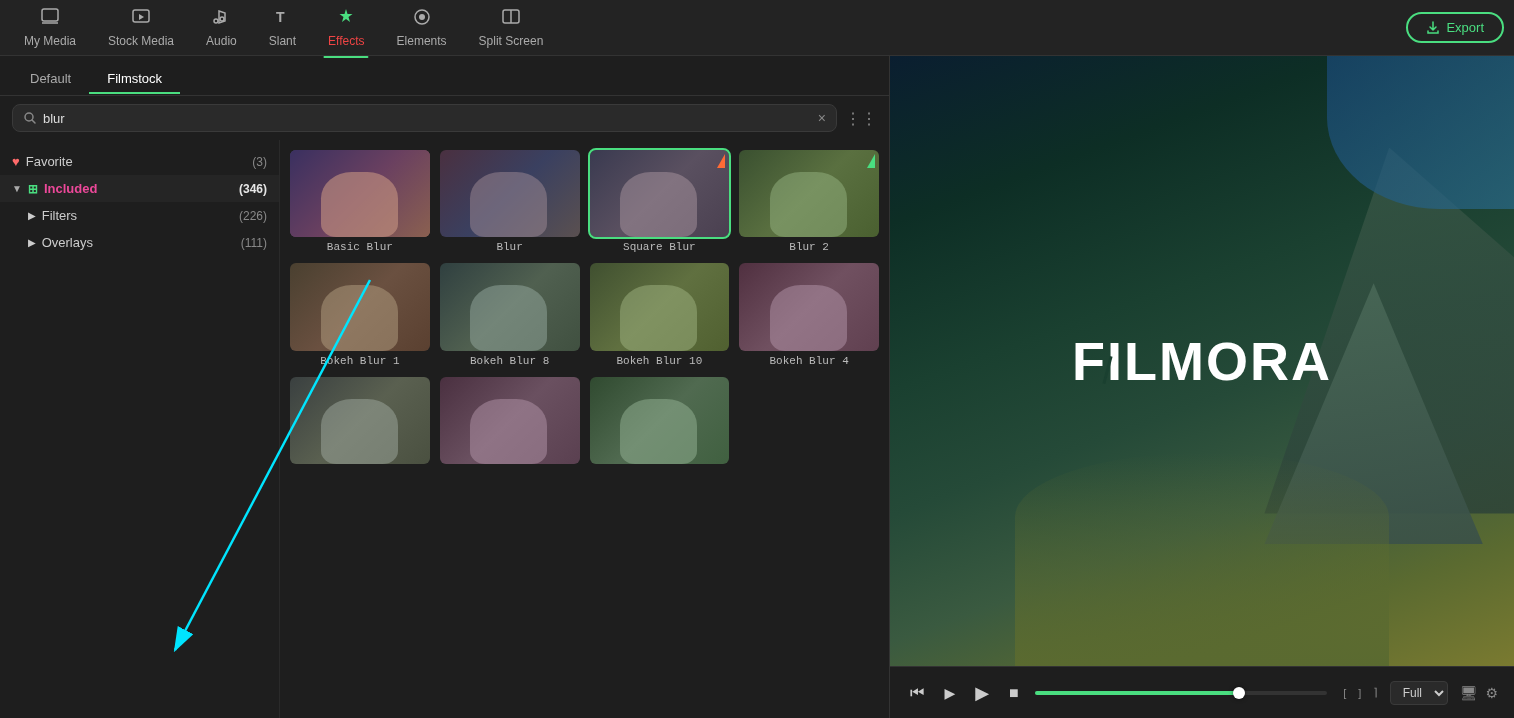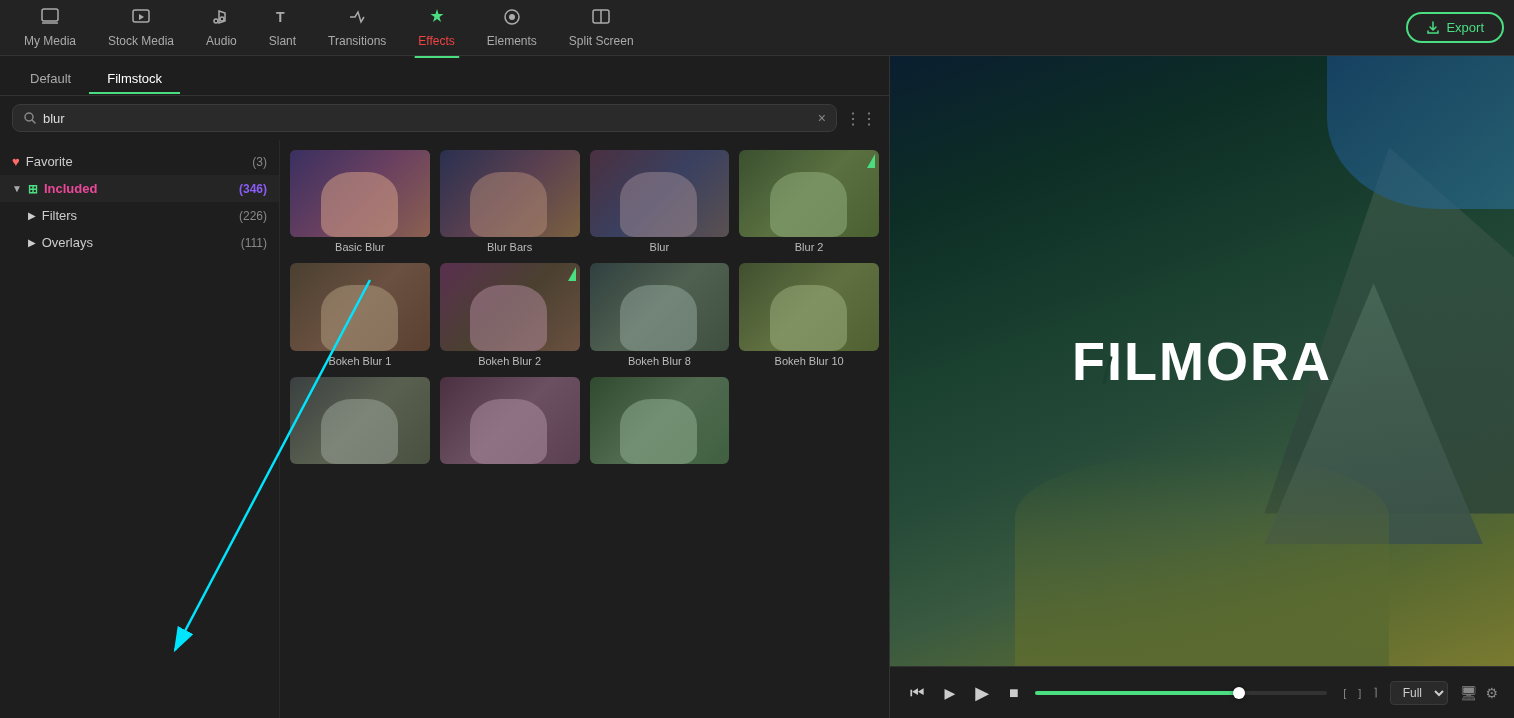--- a/index.html
+++ b/index.html
@@ -185,20 +185,21 @@
 
     
     .effects-grid {
       flex: 1;
       padding: 10px;
       overflow-y: auto;
       display: grid;
       grid-template-columns: repeat(4, 1fr);
       gap: 10px;
       align-content: start;
+      font-family: Liberation Mono, monospace;
     }
     .effect-item {
       display: flex;
       flex-direction: column;
       gap: 4px;
       cursor: pointer;
     }
     .effect-thumb {
       width: 100%;
       aspect-ratio: 16/10;
@@ -360,28 +361,20 @@
       <span>Audio</span>
     </div>
     <div class="nav-item">
       <span>
         <svg width="20" height="20" viewBox="0 0 20 20" fill="none">
           <text x="4" y="15" font-size="14" fill="#aaa" font-weight="bold">T</text>
         </svg>
       </span>
       <span>Slant</span>
     </div>
-    <div class="nav-item">
-      <span>
-        <svg width="20" height="20" viewBox="0 0 20 20" fill="none">
-          <path d="M3 10h5l3-5 3 10 3-5" stroke="#aaa" stroke-width="1.5" fill="none"></path>
-        </svg>
-      </span>
-      <span>Transitions</span>
-    </div>
     <div class="nav-item active">
       <span>
         <svg width="20" height="20" viewBox="0 0 20 20" fill="none">
           <path d="M10 2l1.5 5h5l-4 3 1.5 5L10 12l-4 3 1.5-5-4-3h5L10 2z" fill="#4ade80"></path>
         </svg>
       </span>
       <span style="color:#ef4444">Effects</span>
     </div>
     <div class="nav-item">
       <span>
@@ -438,21 +431,21 @@
         <div class="sidebar-item">
           <span class="heart">♥</span>
           <span>Favorite</span>
           <span class="count">(3)</span>
         </div>
 
         <div class="sidebar-item section sidebar-selected">
           <span style="font-size:10px;">▼</span>
           <span style="font-size:12px; color:#4ade80;">⊞</span>
           <span style="color:#ec4899">Included</span>
-          <span class="count" style="color:#8b5cf6">(346)</span>
+          <span class="count" style="color:#e5e5e5">(346)</span>
         </div>
 
         <div class="sidebar-item" style="padding-left:28px;">
           <span style="font-size:10px;">▶</span>
           <span>Filters</span>
           <span class="count">(226)</span>
         </div>
 
         <div class="sidebar-item" style="padding-left:28px;">
           <span style="font-size:10px;">▶</span>
@@ -466,78 +459,79 @@
 
         <div class="effect-item">
           <div class="effect-thumb thumb-basic-blur">
             <div class="fake-video" style="background:linear-gradient(135deg,#3a3060 0%,#6a4060 50%,#8a6050 100%);">
               <div style="width:55%;height:75%;background:rgba(200,150,130,0.6);border-radius:40% 40% 20% 20%;position:absolute;bottom:0;left:22%;"></div>
             </div>
           </div>
           <span class="effect-label">Basic Blur</span>
         </div>
         <div class="effect-item">
-          <div class="effect-thumb" style="background:linear-gradient(135deg,#2a3050 0%,#5a4050 50%,#7a6040 100%);">
-            <div class="fake-video">
-              <div style="width:55%;height:75%;background:rgba(180,140,120,0.5);border-radius:40% 40% 20% 20%;position:absolute;bottom:0;left:22%;"></div>
-            </div>
-          </div>
-          <span class="effect-label">Blur Bars</span>
-        </div>
-        <div class="effect-item">
           <div class="effect-thumb" style="background:linear-gradient(135deg,#4a3040 0%,#3a4060 50%,#5a5050 100%);">
             <div class="fake-video">
               <div style="width:55%;height:75%;background:rgba(160,140,150,0.5);border-radius:40% 40% 20% 20%;position:absolute;bottom:0;left:22%;"></div>
             </div>
           </div>
           <span class="effect-label">Blur</span>
         </div>
 
+        <div class="effect-item">
+          <div class="effect-thumb selected" style="background:linear-gradient(135deg,#3a3a50 0%,#5a5060 50%,#4a4050 100%); position:relative;">
+            <div class="fake-video">
+              <div style="width:55%;height:75%;background:rgba(170,150,160,0.5);border-radius:40% 40% 20% 20%;position:absolute;bottom:0;left:22%;"></div>
+
+              <div style="position:absolute;top:4px;right:4px;width:0;height:0;border-left:8px solid transparent;border-bottom:14px solid #ff6b35;"></div>
+            </div>
+          </div>
+          <span class="effect-label">Square Blur</span>
+        </div>
         <div class="effect-item">
           <div class="effect-thumb" style="background:linear-gradient(135deg,#3a5030 0%,#5a7040 50%,#4a6030 100%);">
             <div class="fake-video">
               <div style="width:55%;height:75%;background:rgba(150,180,130,0.5);border-radius:40% 40% 20% 20%;position:absolute;bottom:0;left:22%;"></div>
               <div style="position:absolute;top:4px;right:4px;width:0;height:0;border-left:8px solid transparent;border-bottom:14px solid #4ade80;"></div>
             </div>
           </div>
           <span class="effect-label">Blur 2</span>
         </div>
         <div class="effect-item">
           <div class="effect-thumb" style="background:linear-gradient(135deg,#4a4030 0%,#6a5040 50%,#5a4030 100%);">
             <div class="fake-video">
               <div style="width:55%;height:75%;background:rgba(180,160,130,0.5);border-radius:40% 40% 20% 20%;position:absolute;bottom:0;left:22%;"></div>
             </div>
           </div>
           <span class="effect-label">Bokeh Blur 1</span>
         </div>
-        <div class="effect-item">
-          <div class="effect-thumb" style="background:linear-gradient(135deg,#5a3050 0%,#4a4030 50%,#6a5040 100%);">
-            <div class="fake-video">
-              <div style="width:55%;height:75%;background:rgba(180,140,160,0.5);border-radius:40% 40% 20% 20%;position:absolute;bottom:0;left:22%;"></div>
-              <div style="position:absolute;top:4px;right:4px;width:0;height:0;border-left:8px solid transparent;border-bottom:14px solid #4ade80;"></div>
-            </div>
-          </div>
-          <span class="effect-label">Bokeh Blur 2</span>
-        </div>
 
         <div class="effect-item">
           <div class="effect-thumb" style="background:linear-gradient(135deg,#304040 0%,#506050 50%,#405040 100%);">
             <div class="fake-video">
               <div style="width:55%;height:75%;background:rgba(150,170,160,0.5);border-radius:40% 40% 20% 20%;position:absolute;bottom:0;left:22%;"></div>
             </div>
           </div>
           <span class="effect-label">Bokeh Blur 8</span>
         </div>
         <div class="effect-item">
           <div class="effect-thumb" style="background:linear-gradient(135deg,#405030 0%,#607040 50%,#506030 100%);">
             <div class="fake-video">
               <div style="width:55%;height:75%;background:rgba(160,180,130,0.5);border-radius:40% 40% 20% 20%;position:absolute;bottom:0;left:22%;"></div>
             </div>
           </div>
           <span class="effect-label">Bokeh Blur 10</span>
+        </div>
+        <div class="effect-item">
+          <div class="effect-thumb" style="background:linear-gradient(135deg,#503040 0%,#705060 50%,#604050 100%);">
+            <div class="fake-video">
+              <div style="width:55%;height:75%;background:rgba(180,150,170,0.5);border-radius:40% 40% 20% 20%;position:absolute;bottom:0;left:22%;"></div>
+            </div>
+          </div>
+          <span class="effect-label">Bokeh Blur 4</span>
         </div>
 
         <div class="effect-item">
           <div class="effect-thumb" style="background:linear-gradient(135deg,#3a4040 0%,#5a6050 50%,#4a5040 100%);">
             <div class="fake-video">
               <div style="width:55%;height:75%;background:rgba(160,170,160,0.5);border-radius:40% 40% 20% 20%;position:absolute;bottom:0;left:22%;"></div>
             </div>
           </div>
           <span class="effect-label"></span>
         </div>

